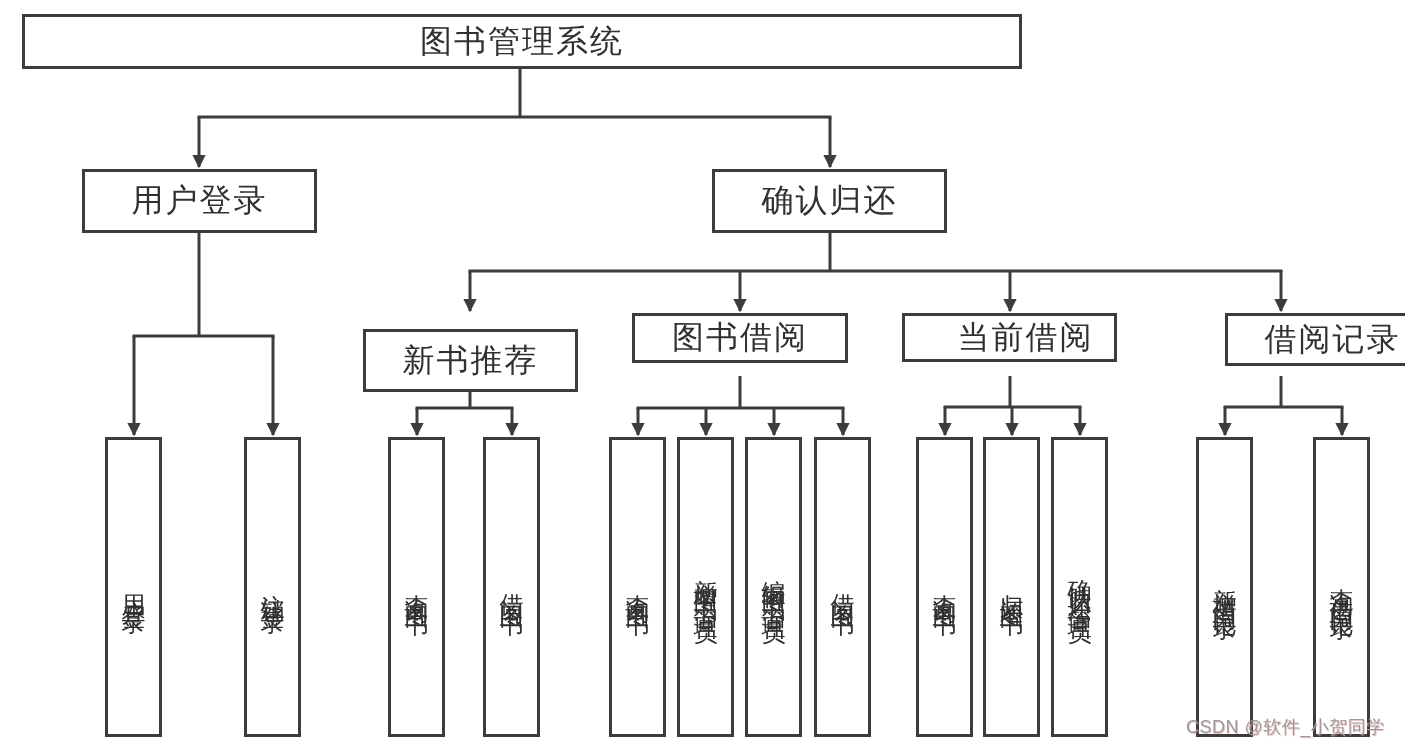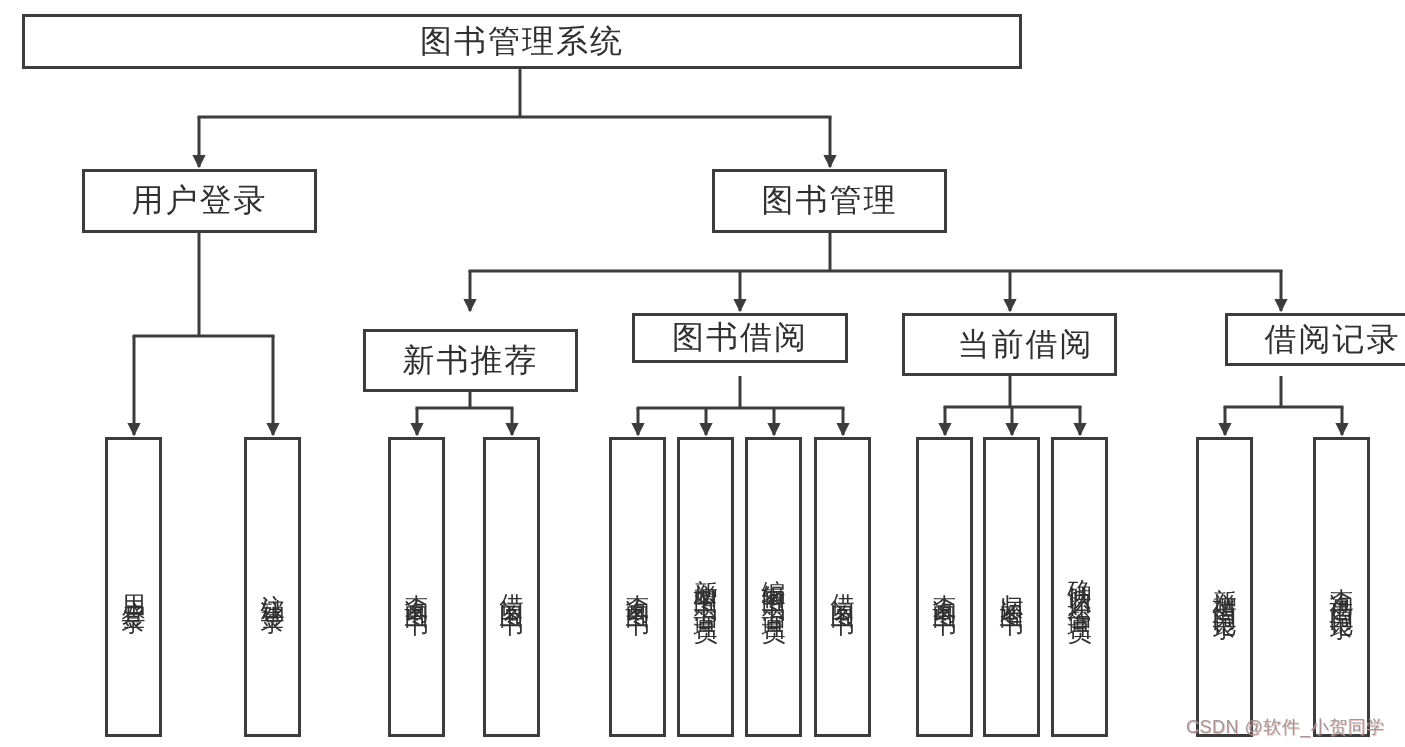--- a/index.html
+++ b/index.html
@@ -99,25 +99,25 @@
       <path d="M1281 376 V407"></path>
       <path d="M1225 407 H1342" stroke-linecap="square"></path>
       <path d="M1225 407 V435" marker-end="url(#arrow)"></path>
       <path d="M1342 407 V435" marker-end="url(#arrow)"></path>
     </g>
   </svg>
 
   <div class="node h" style="left:22px; top:14px; width:1000px; height:55px;">图书管理系统</div>
 
   <div class="node h" style="left:82px; top:169px; width:235px; height:64px;">用户登录</div>
-  <div class="node h" style="left:712px; top:169px; width:235px; height:64px;">图书管理</div>
+  <div class="node h" style="left:712px; top:169px; width:235px; height:64px;">确认归还</div>
 
   <div class="node h" style="left:363px; top:329px; width:215px; height:63px;">新书推荐</div>
   <div class="node h" style="left:632px; top:313px; width:216px; height:50px;">图书借阅</div>
-  <div class="node h" style="left:902px; top:313px; width:215px; height:63px;padding-left:32px;">当前借阅</div>
+  <div class="node h" style="left:902px; top:313px; width:215px; height:49px;padding-left:32px;">当前借阅</div>
   <div class="node h" style="left:1225px; top:313px; width:215px; height:53px;">借阅记录</div>
 
   <div class="node v" style="left:105px; top:437px; width:57px; height:300px;">用户登录</div>
   <div class="node v" style="left:244px; top:437px; width:57px; height:300px;">注销登录</div>
 
   <div class="node v" style="left:388px; top:437px; width:57px; height:300px;">查询图书</div>
   <div class="node v" style="left:483px; top:437px; width:57px; height:300px;">借阅图书</div>
 
   <div class="node v" style="left:609px; top:437px; width:57px; height:300px;">查询图书</div>
   <div class="node v" style="left:677px; top:437px; width:57px; height:300px;">新增图书（管理员）</div>

